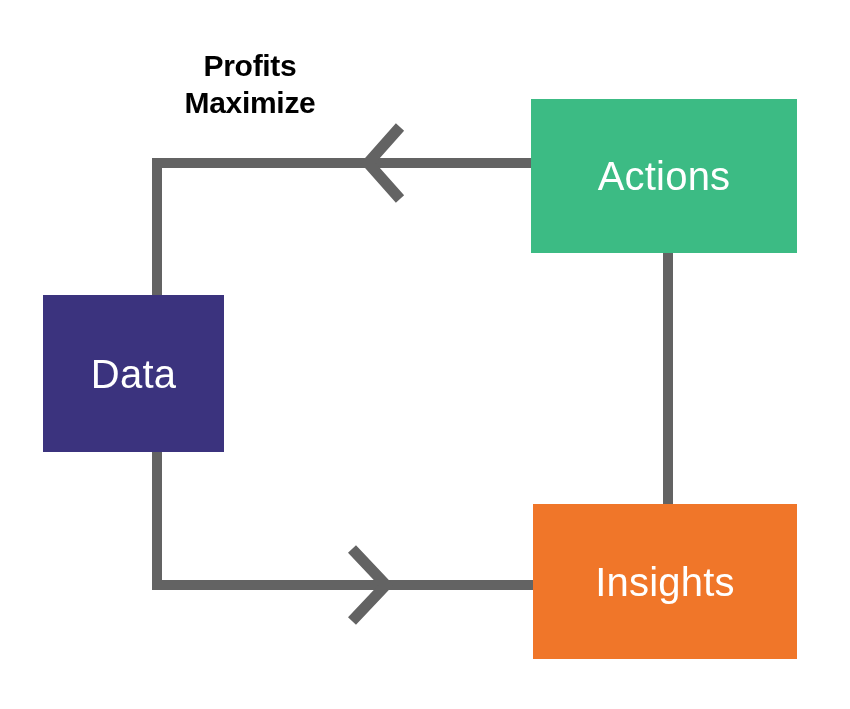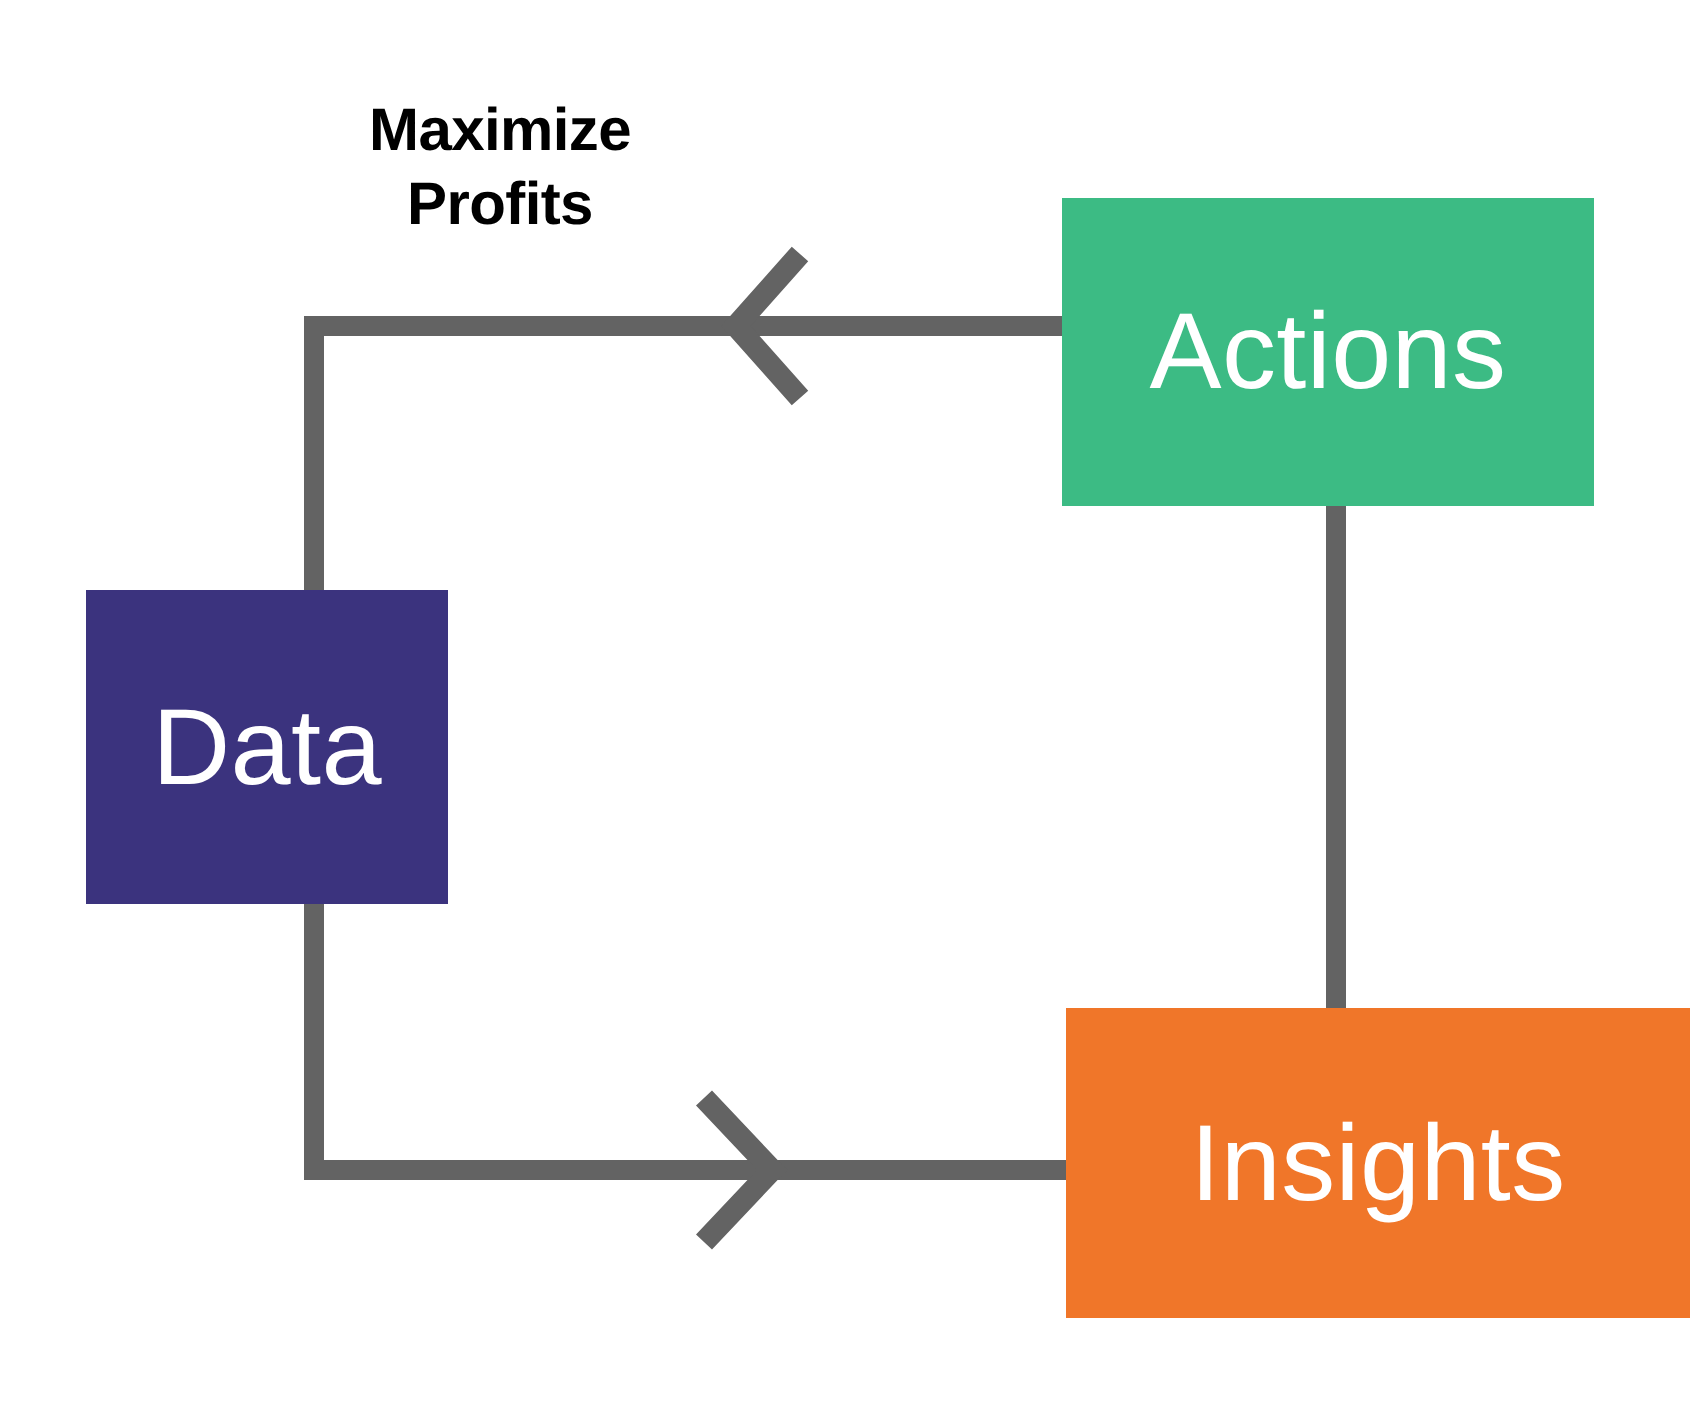--- a/index.html
+++ b/index.html
@@ -38,21 +38,21 @@
     z-index: 2;
     display: flex;
     align-items: center;
     justify-content: center;
     box-sizing: border-box;
   }
   .node-label {
     color: #ffffff;
     font-family: "Liberation Sans", sans-serif;
     font-weight: 400;
-    font-size: 54px;
+    font-size: 40px;
     line-height: 1;
     letter-spacing: 0.2px;
     white-space: nowrap;
     user-select: none;
   }
 
   #node-data {
     left: 43px;
     top: 295px;
     width: 227px;
@@ -110,22 +110,22 @@
   </svg>
 
   <div class="node-box" id="node-data" style="left: 43px; top: 295px; width: 181px; height: 157px; background: rgb(59, 51, 126);">
     <span class="node-label" style="color: rgb(255, 255, 255);">Data</span>
   </div>
 
   <div class="node-box" id="node-actions" style="left: 531px; top: 99px; width: 266px; height: 154px; background: rgb(60, 187, 132);">
     <span class="node-label" style="color: rgb(255, 255, 255);">Actions</span>
   </div>
 
-  <div class="node-box" id="node-insights" style="left: 533px; top: 504px; width: 312px; height: 155px; background: rgb(240, 118, 41);">
+  <div class="node-box" id="node-insights" style="left: 533px; top: 504px; width: 264px; height: 155px; background: rgb(240, 118, 41);">
     <span class="node-label" style="color: rgb(255, 255, 255);">Insights</span>
   </div>
 
   <div id="edge-caption" style="color: rgb(0, 0, 0);">
+    <span class="caption-line">Profits</span>
     <span class="caption-line">Maximize</span>
-    <span class="caption-line">Profits</span>
   </div>
 
 </div>
 
 </body></html>

